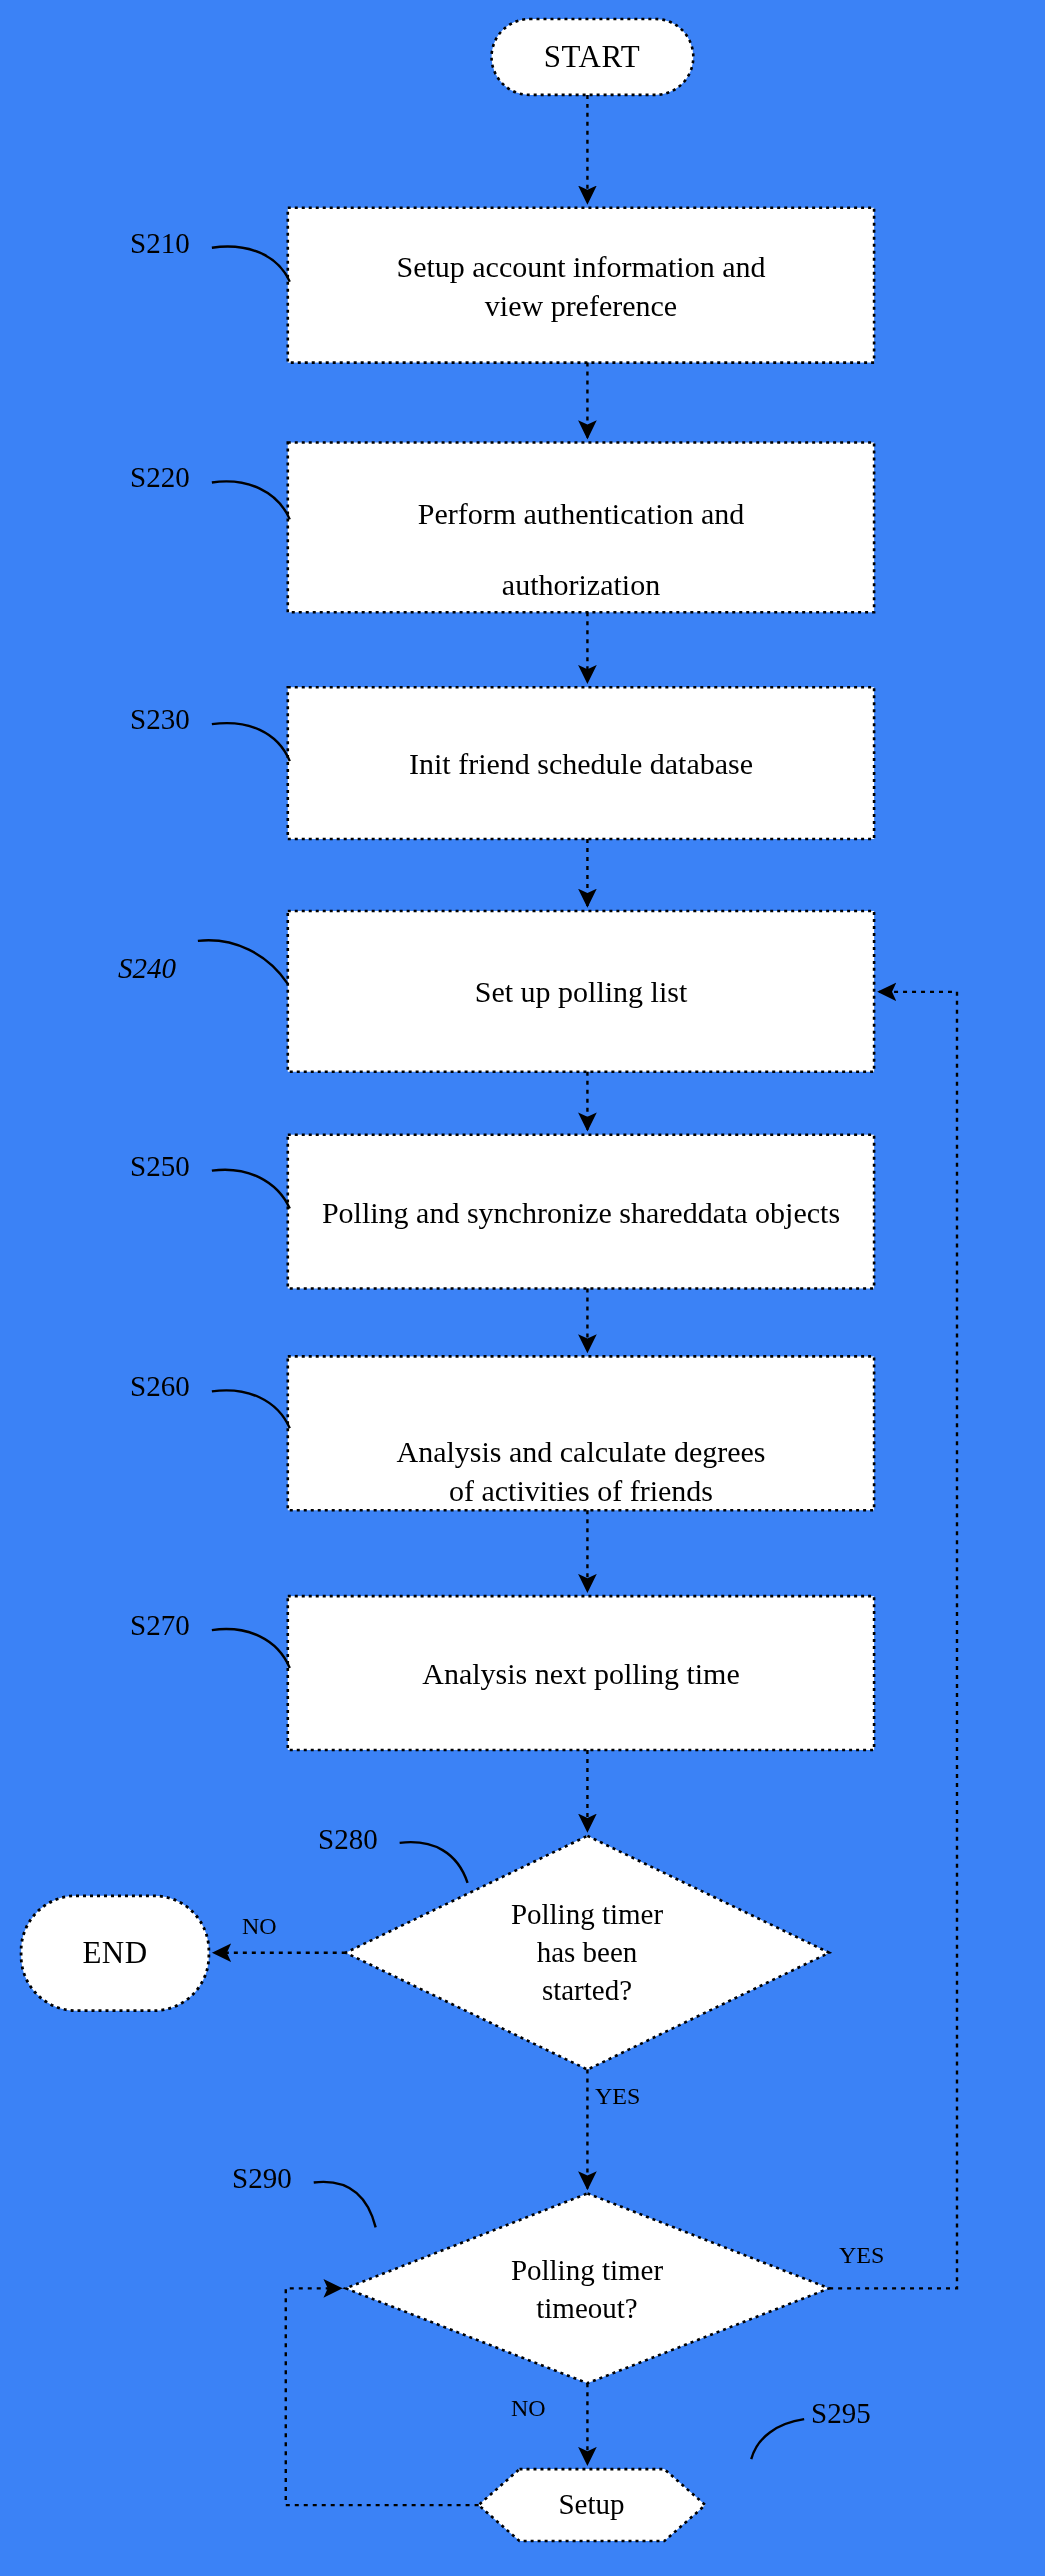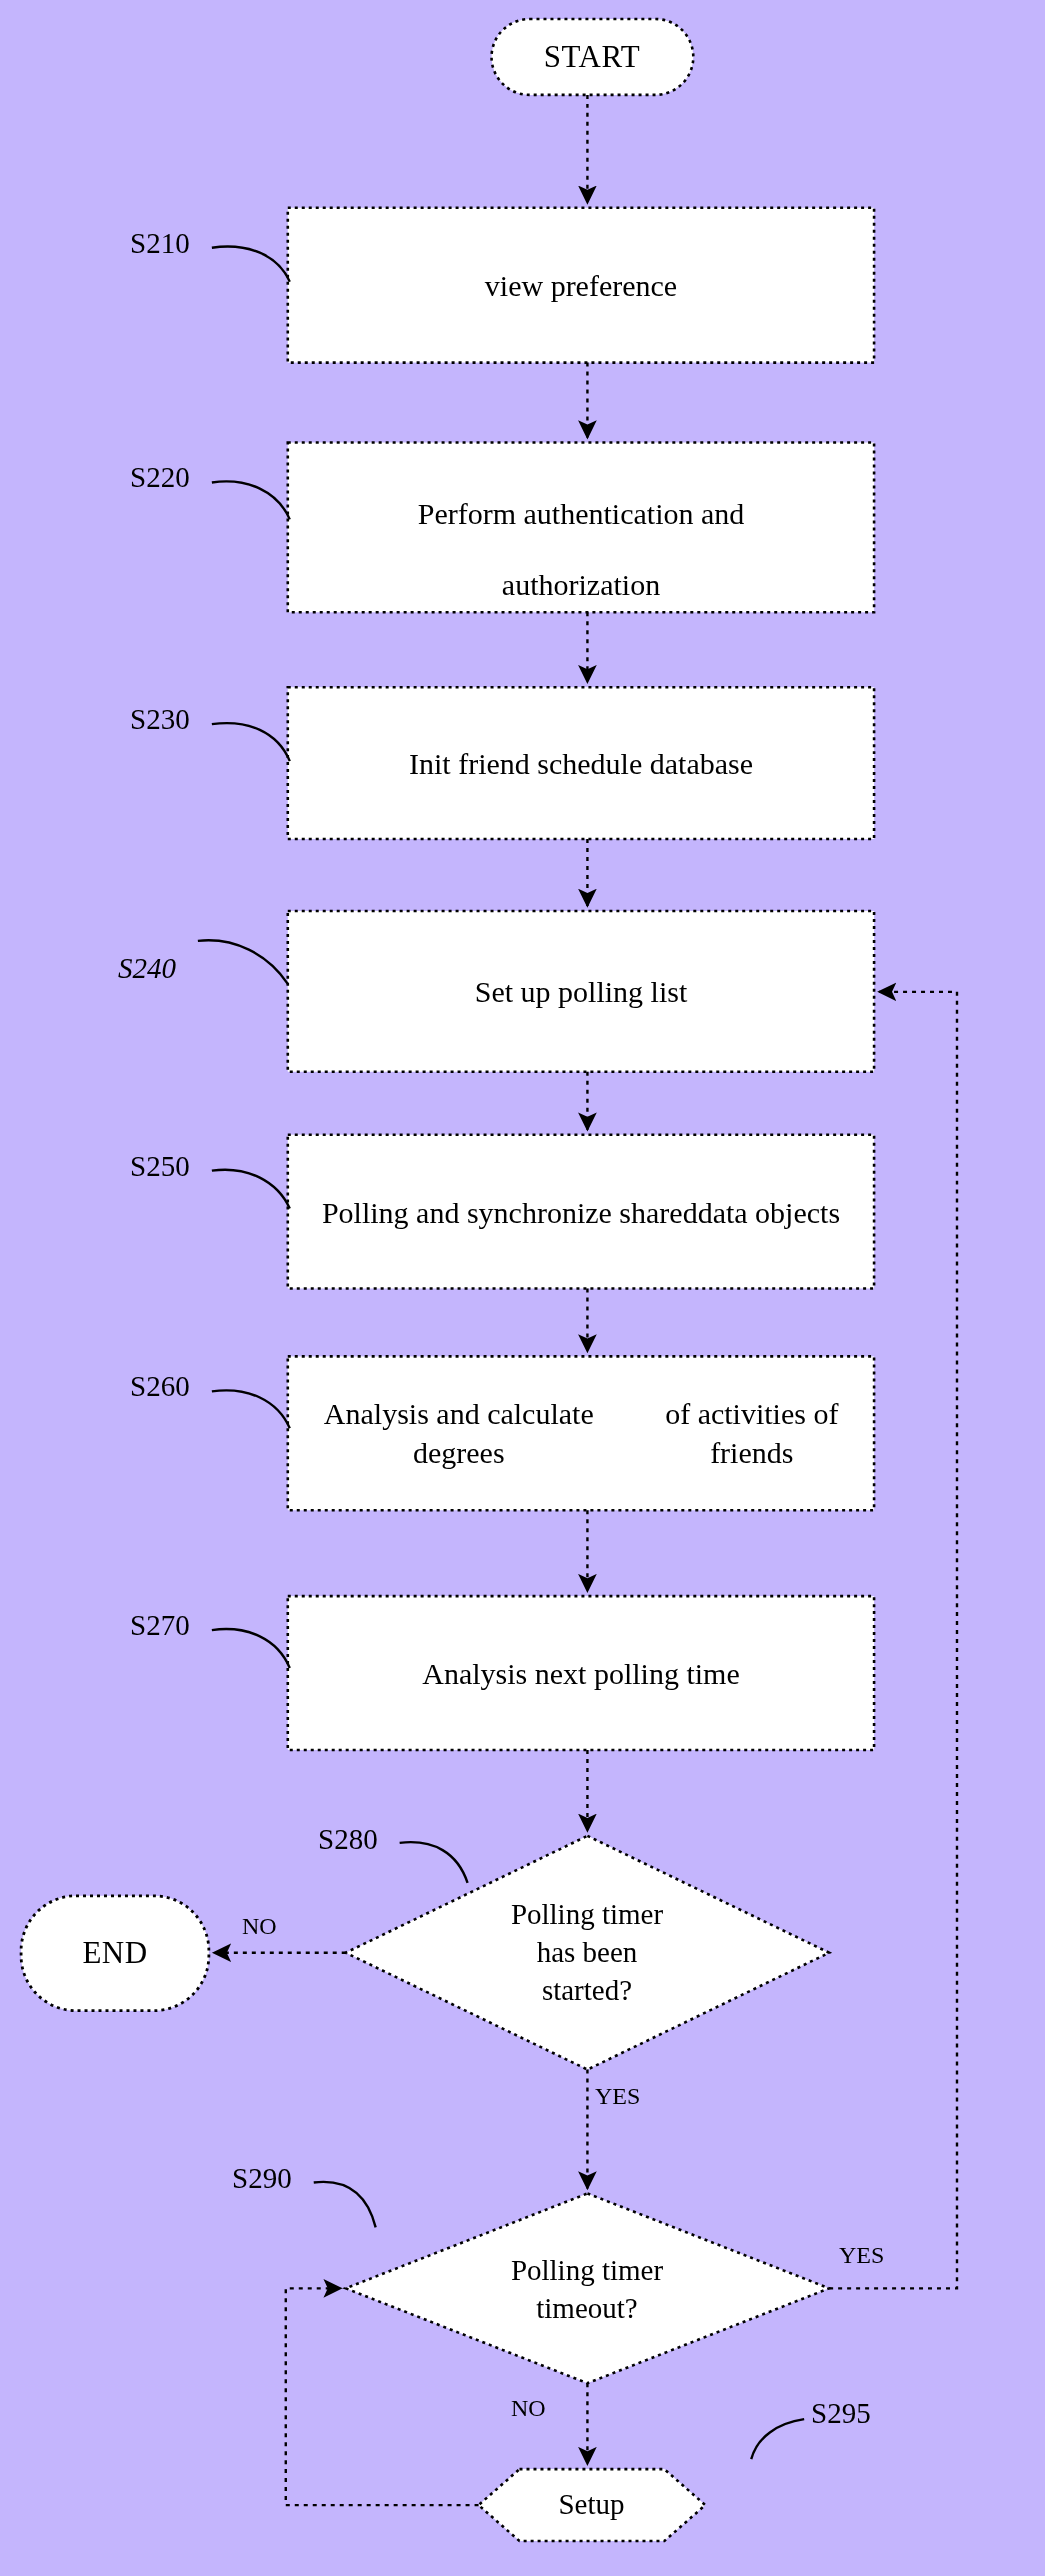--- a/index.html
+++ b/index.html
@@ -9,21 +9,21 @@
     background: #ffffff;
   }
   body {
     font-family: "Liberation Serif", "DejaVu Serif", serif;
     color: #000000;
   }
   #page {
     position: relative;
     width: 1046px;
     height: 2576px;
-    background: #c4b5fd;
+    background: #3b82f6;
     overflow: hidden;
   }
   #diagram-svg {
     position: absolute;
     left: 0;
     top: 0;
     width: 1046px;
     height: 2576px;
   }
   .node-text {
@@ -127,38 +127,39 @@
     <path d="M212,1393 C248,1388 278,1402 290,1430" fill="none" stroke="#000000" stroke-width="2.4"></path>
     <path d="M212,1632 C248,1627 278,1641 290,1670" fill="none" stroke="#000000" stroke-width="2.4"></path>
     <path d="M400,1845 C434,1841 458,1855 468,1885" fill="none" stroke="#000000" stroke-width="2.4"></path>
     <path d="M314,2185 C348,2181 368,2198 376,2230" fill="none" stroke="#000000" stroke-width="2.4"></path>
     <path d="M805,2422 C778,2426 758,2440 752,2462" fill="none" stroke="#000000" stroke-width="2.4"></path>
   </svg>
 
   <div class="node-text terminal-text" style="left:491px; top:19px; width:202px; height:76px;">START</div>
 
   <div class="node-text process-text" style="left:288px; top:208px; width:586px; height:155px; flex-direction:column;">
+    <span>Setup account information and</span>
     <span>view preference</span>
   </div>
 
   <div class="node-text process-text" style="left:288px; top:464px; width:586px; height:170px; flex-direction:column;gap:32px;">
     <span>Perform authentication and</span>
     <span>authorization</span>
   </div>
 
   <div class="node-text process-text" style="left:288px; top:687px; width:586px; height:152px;">Init friend schedule database</div>
 
   <div class="node-text process-text" style="left:288px; top:911px; width:586px; height:161px;">Set up polling list</div>
 
   <div class="node-text process-text" style="left:288px; top:1135px; width:586px; height:154px; flex-direction:row;">
     <span>Polling and synchronize shared</span>
     <span>data objects</span>
   </div>
 
-  <div class="node-text process-text" style="left:288px; top:1356px; width:586px; height:154px; flex-direction:row;justify-content:flex-end;">
+  <div class="node-text process-text" style="left:288px; top:1356px; width:586px; height:154px; flex-direction:column;justify-content:flex-end;">
     <span>Analysis and calculate degrees</span>
     <span>of activities of friends</span>
   </div>
 
   <div class="node-text process-text" style="left:288px; top:1596px; width:586px; height:154px;">Analysis next polling time</div>
 
   <div class="node-text decision-text" style="left:429px; top:1853px; width:316px; height:200px; flex-direction:column;">
     <span>Polling timer</span>
     <span>has been</span>
     <span>started?</span>

